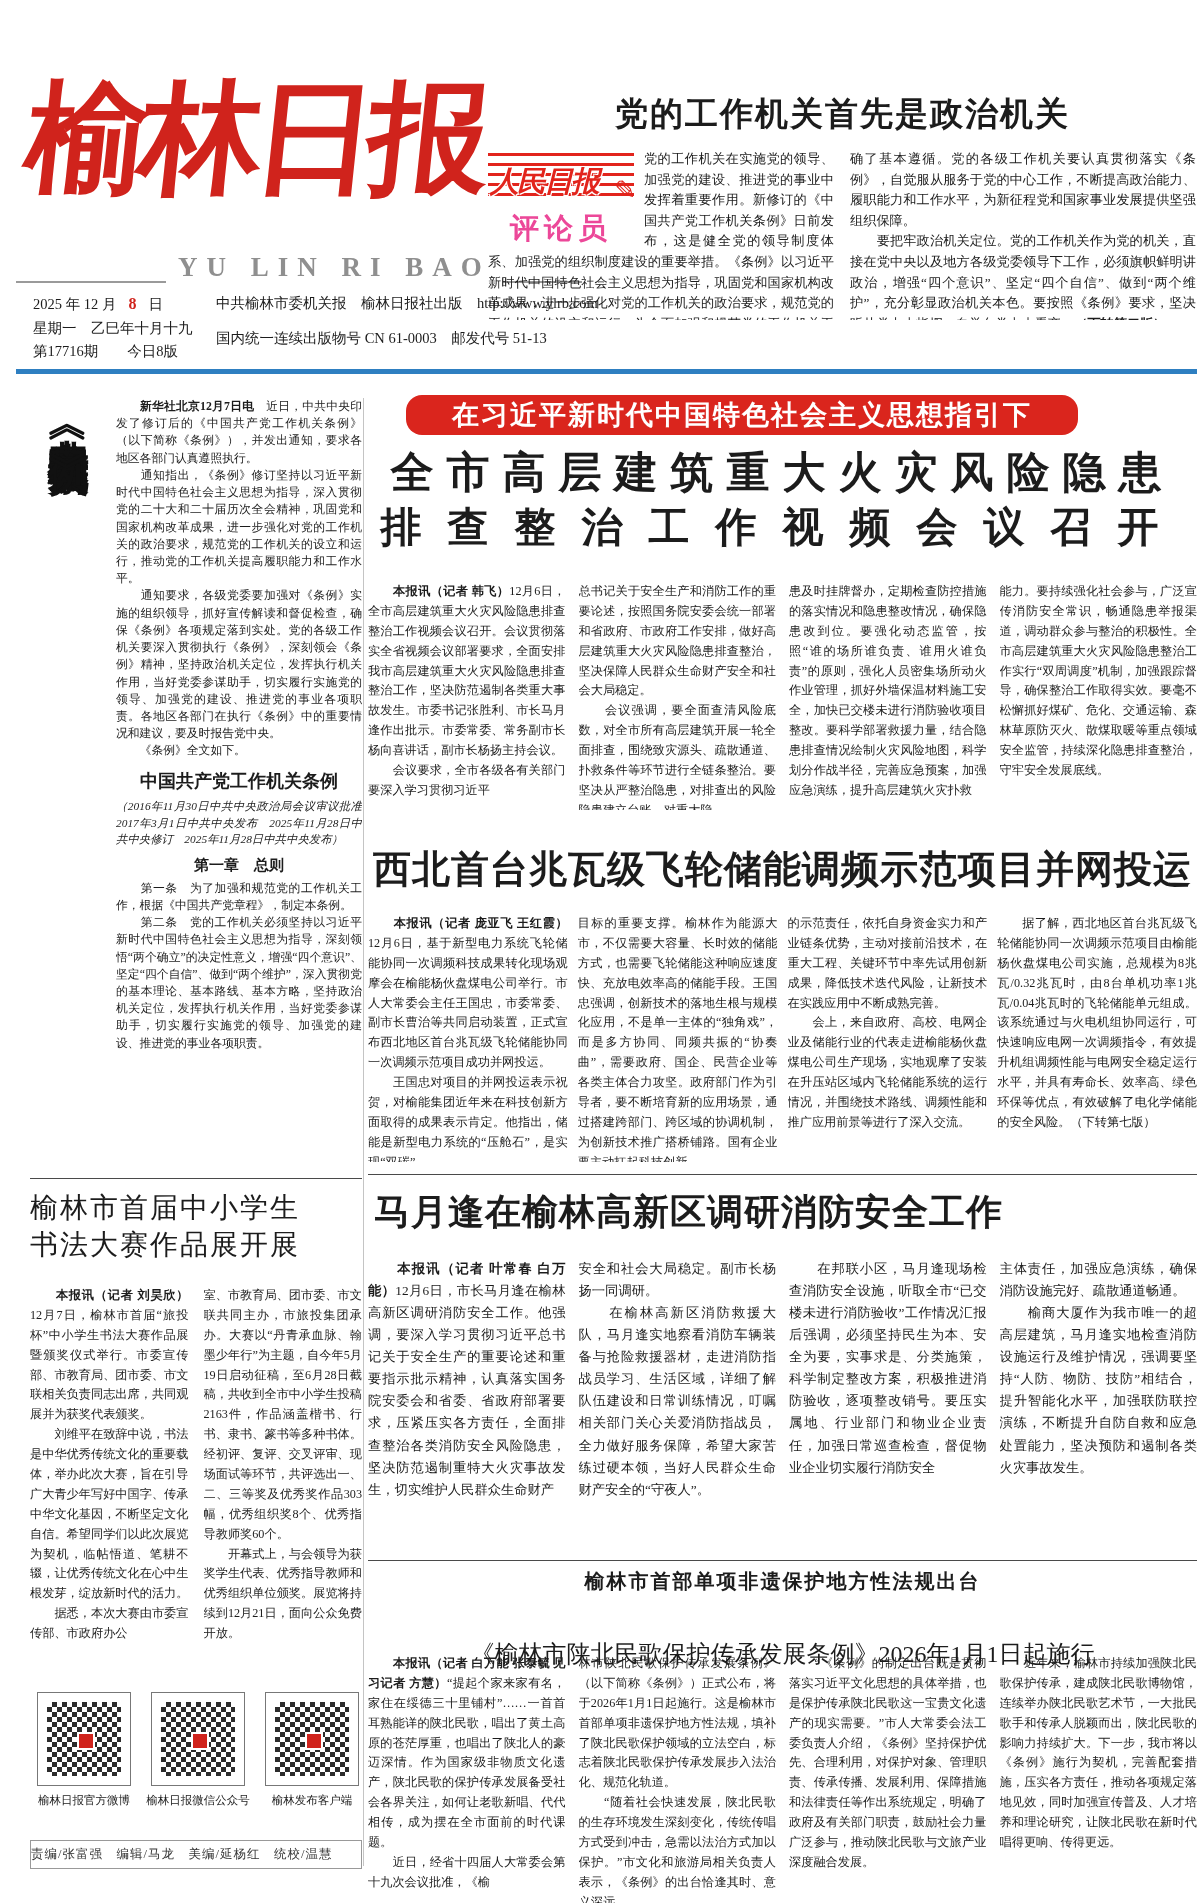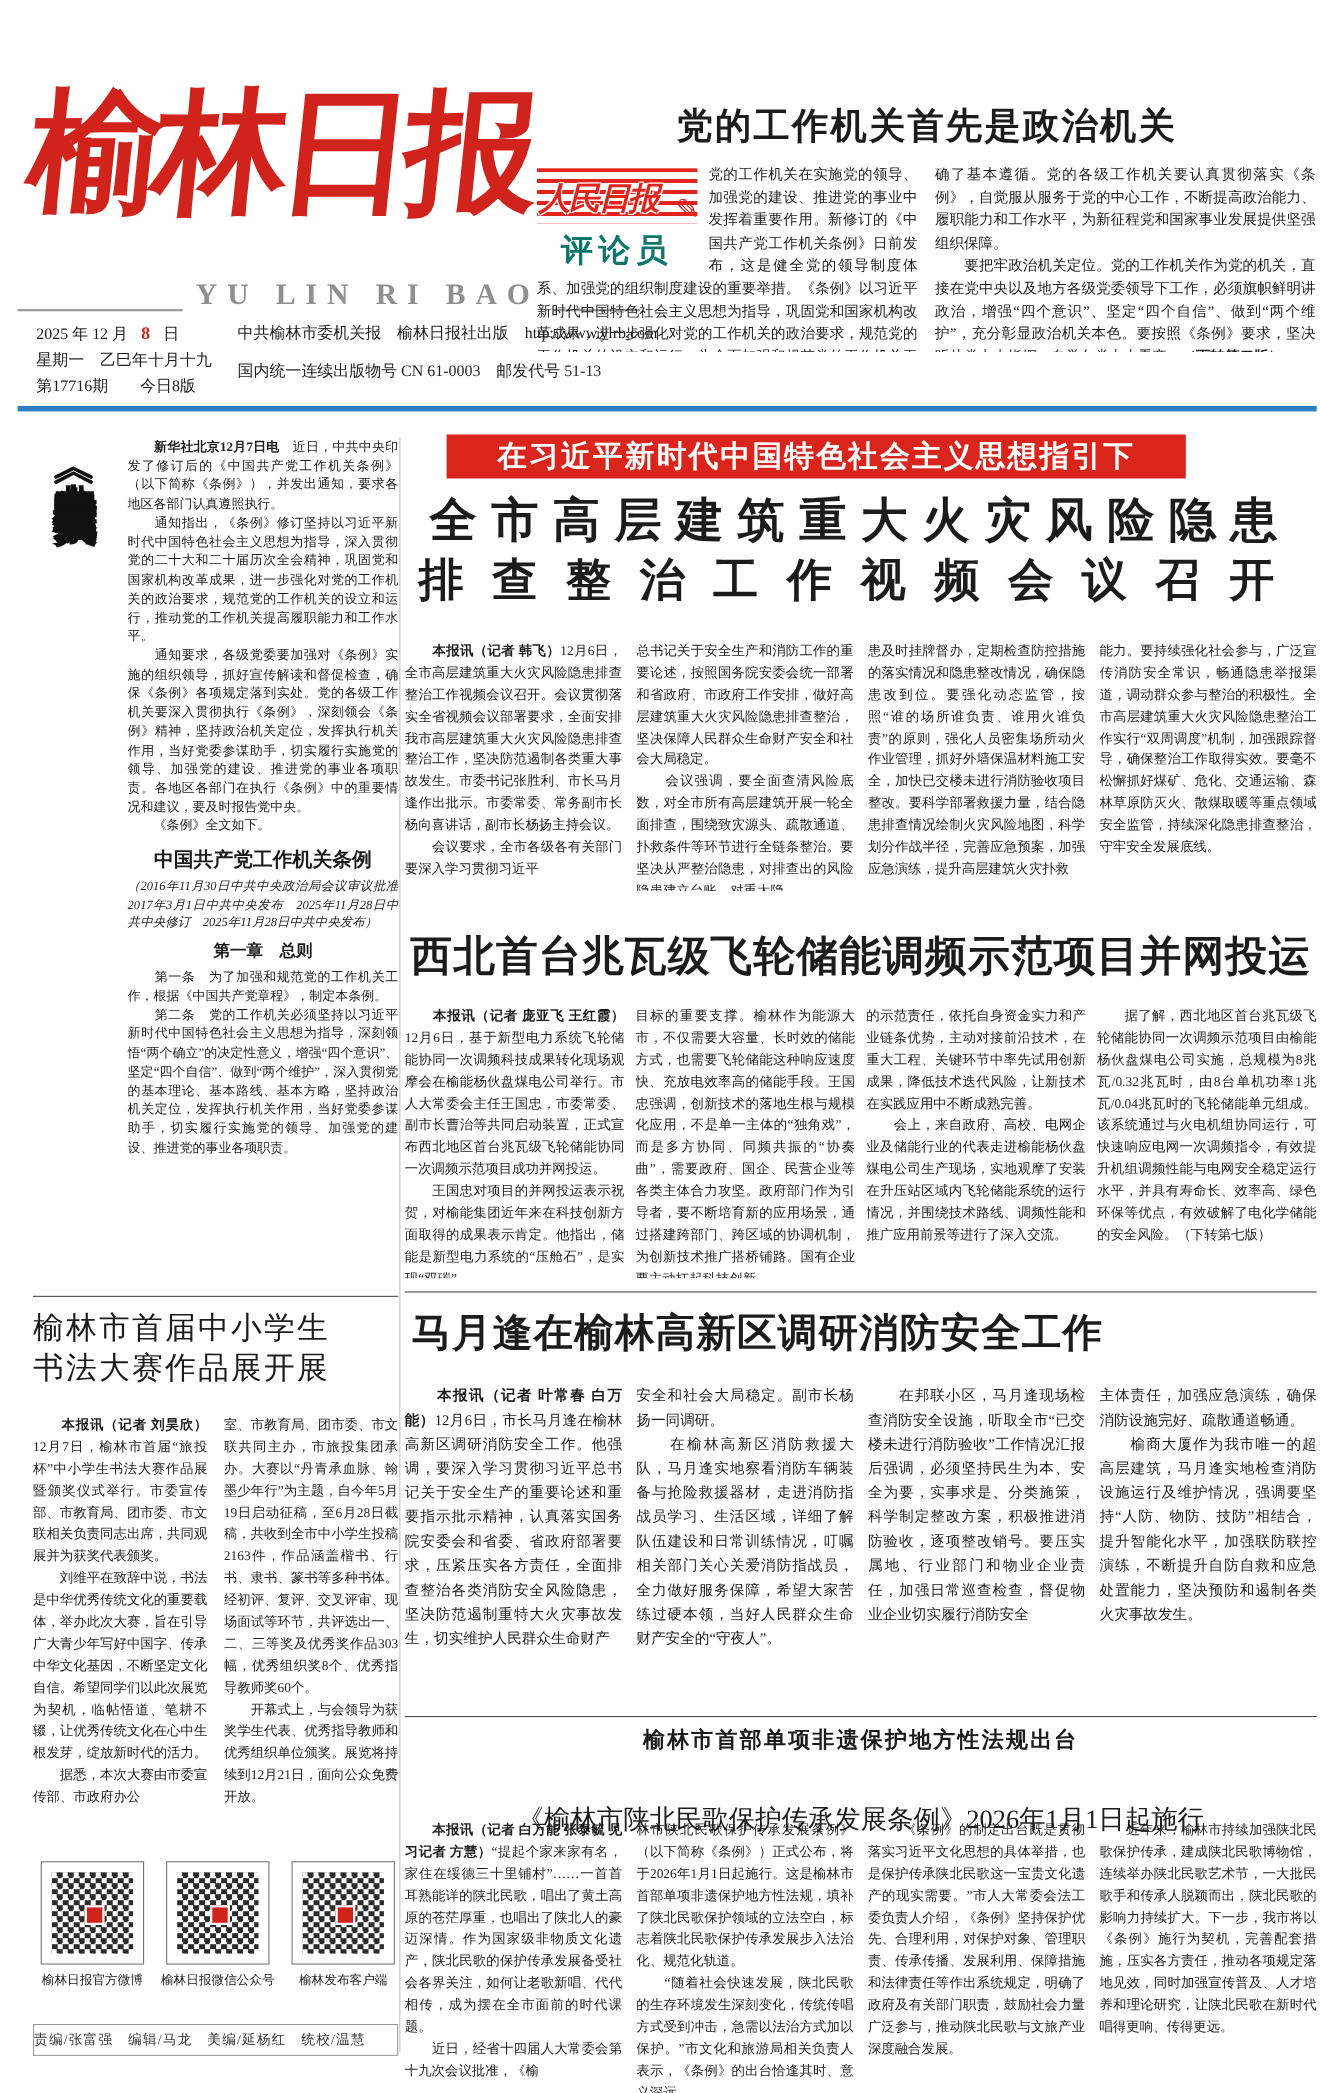--- a/index.html
+++ b/index.html
@@ -24,21 +24,21 @@
   .commentary h1{margin:0;text-align:center;font-size:33px;letter-spacing:2px;font-weight:900;}
   .commentary .cols{display:flex;gap:16px;margin-top:12px;}
   .commentary .col{width:346px;height:172px;overflow:hidden;font-size:13.2px;line-height:1.56;text-align:justify;}
   .commentary .col p{margin:0;white-space:pre-line;}
   .stamp{float:left;width:146px;height:88px;margin:4px 10px 0 0;position:relative;}
   .stamp .flag{height:50px;background:repeating-linear-gradient(180deg,#e2241c 0 3px,#ffffff 3px 10px);position:relative;}
   .stamp .flagtxt{position:absolute;left:2px;top:6px;font-size:29px;font-weight:900;font-style:italic;color:#e2241c;
         letter-spacing:-2px;white-space:nowrap;
         text-shadow:1px 1px 0 #fff,-1px -1px 0 #fff,1px -1px 0 #fff,-1px 1px 0 #fff;}
   .stamp .pen{position:absolute;right:-2px;top:18px;font-size:26px;color:#e2241c;font-style:normal;}
-  .stamp .sub{text-align:center;font-size:29px;font-weight:900;color:#0f766e;letter-spacing:5px;margin-top:3px;
+  .stamp .sub{text-align:center;font-size:29px;font-weight:900;color:#ec4899;letter-spacing:5px;margin-top:3px;
         font-family:"Liberation Sans","DejaVu Sans",sans-serif;}
   .turn{font-weight:bold;}
   
   .blue-rule{position:absolute;left:16px;top:369px;width:1181px;height:5px;background:#2e7fc1;}
   .vdiv{position:absolute;left:363px;top:398px;width:1px;height:1468px;background:#c4c4c4;}
   .hdiv{position:absolute;height:1px;background:#4a4a4a;}
   
   .regs-vtitle{position:absolute;left:30px;top:406px;height:766px;width:78px;
         writing-mode:vertical-rl;text-orientation:mixed;
         font-family:"Liberation Sans","DejaVu Sans",sans-serif;
@@ -55,21 +55,21 @@
         font-size:28px;font-weight:400;line-height:1.32;letter-spacing:2px;}
   .callig-body{position:absolute;left:30px;top:1286px;width:332px;height:398px;display:flex;gap:15px;overflow:hidden;}
   .callig-body .newscol{width:158px;}
   
   .newscol{flex:1;font-size:12.2px;line-height:1.63;text-align:justify;overflow:hidden;}
   .newscol p{margin:0;white-space:pre-line;}
   .byline{font-weight:bold;}
   
   .banner{position:absolute;left:406px;top:395px;width:672px;height:40px;background:#da251d;color:#ffffff;
         display:flex;align-items:center;justify-content:center;font-size:27px;font-weight:700;letter-spacing:2px;
-        font-family:"Liberation Sans","DejaVu Sans",sans-serif;}
+        font-family:"Liberation Sans","DejaVu Sans",sans-serif;border-radius:16px;}
   .fire-t1{position:absolute;left:368px;top:444px;width:829px;text-align:center;
         font-size:43px;font-weight:900;letter-spacing:13px;white-space:nowrap;}
   .fire-t2{position:absolute;left:368px;top:500px;width:829px;text-align:center;
         font-size:41px;font-weight:900;letter-spacing:26px;white-space:nowrap;}
   .fire-body{position:absolute;left:368px;top:582px;width:829px;height:228px;display:flex;gap:13px;overflow:hidden;}
   
   .fly-title{position:absolute;left:368px;top:844px;width:829px;text-align:center;
         font-size:38px;font-weight:900;letter-spacing:1px;white-space:nowrap;}
   .fly-body{position:absolute;left:368px;top:914px;width:829px;height:248px;display:flex;gap:10px;overflow:hidden;}
   

